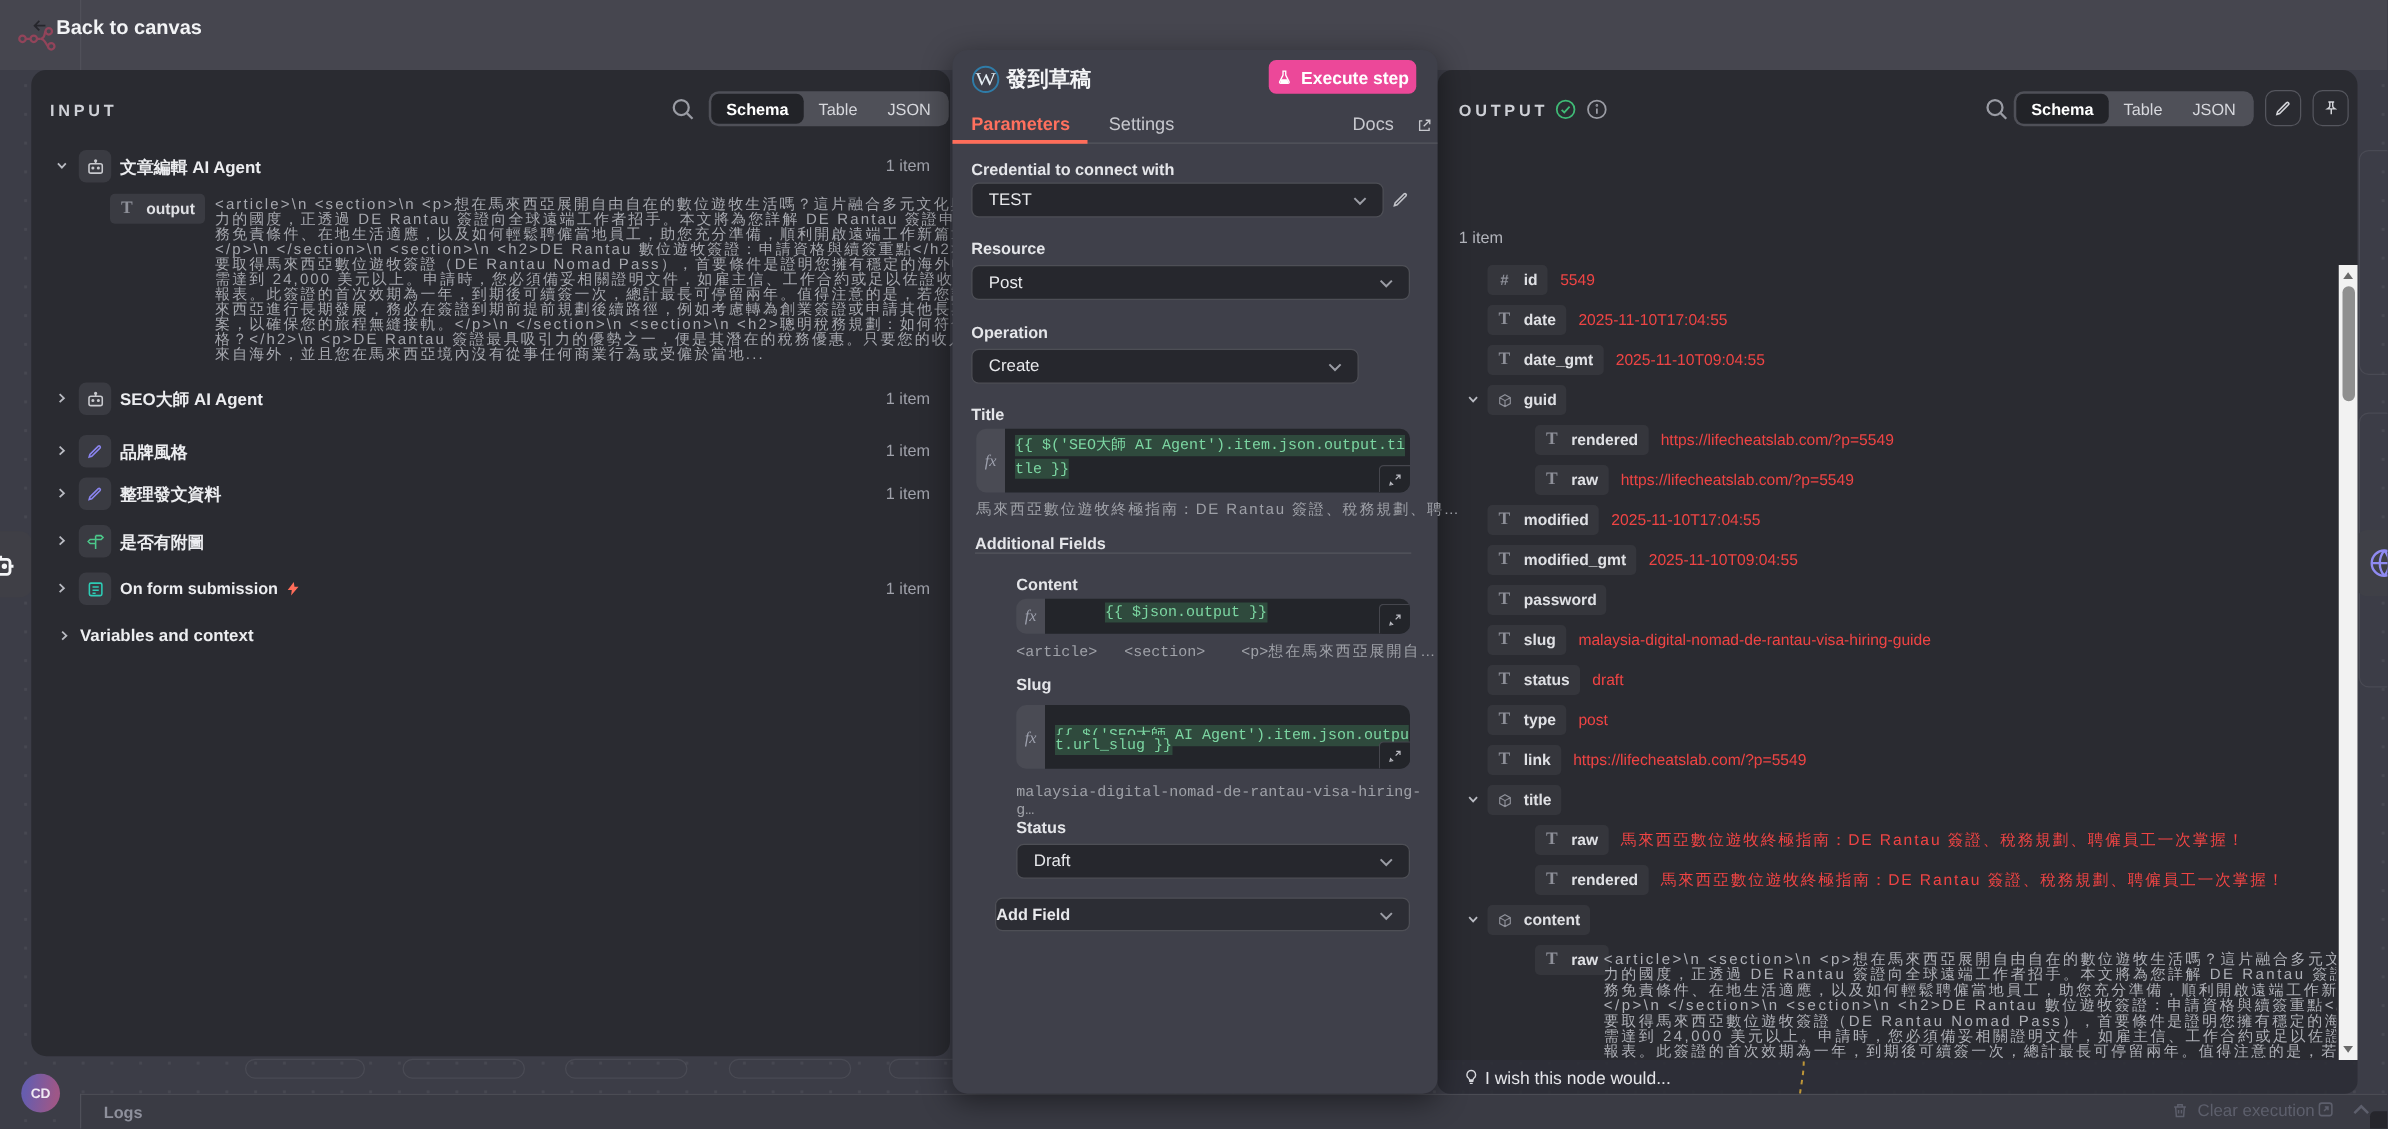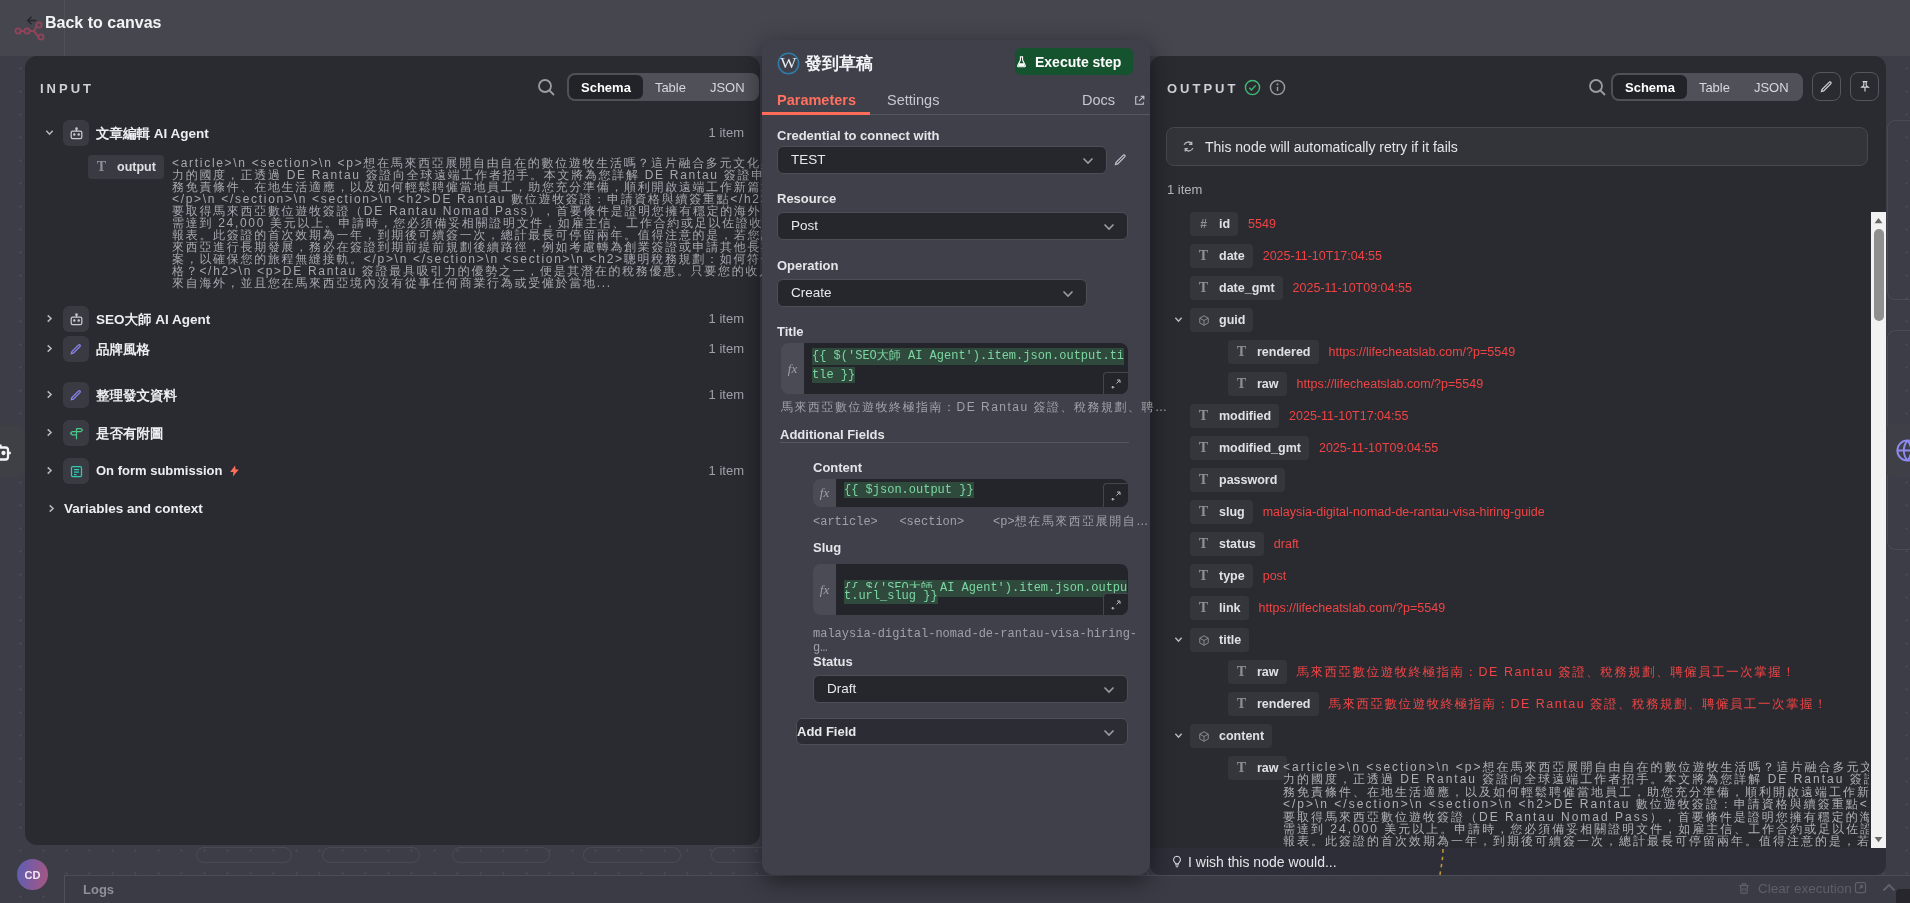--- a/index.html
+++ b/index.html
@@ -177,21 +177,21 @@
             <rect x="3.5" y="8" width="17" height="12" rx="2.5"></rect>
             <path d="M12 8 V5.5"></path>
             <circle cx="12" cy="4.2" r="1.1"></circle>
             <circle cx="8.5" cy="13.5" r="1" fill="#c9cacf"></circle>
             <circle cx="15.5" cy="13.5" r="1" fill="#c9cacf"></circle>
           </svg>
         </div>
       <div class="ttl">SEO大師 AI Agent</div>
       <div class="icount">1 item</div>
     </div>
-    <div class="trow" style="top:280px;padding-left:12px;">
+    <div class="trow" style="top:292px;padding-left:12px;">
       <svg class="chev" viewBox="0 0 10 10" fill="none" stroke="#b9bbc2" stroke-width="1.6">
           <path d="M3 1.5 L6.8 5 L3 8.5"></path>
         </svg>
       <div class="nbadge">
           <svg width="14" height="14" viewBox="0 0 24 24" fill="none" stroke="#8b85f0" stroke-width="2.2">
             <path d="M4 20 l3.5 -1 L19 7.5 a1.8 1.8 0 0 0 -2.5 -2.5 L5 16.5 Z"></path>
           </svg>
         </div>
       <div class="ttl">品牌風格</div>
       <div class="icount">1 item</div>
@@ -265,26 +265,20 @@
     <div class="iconbtn" style="left:662px;top:16px;">
         <svg width="15" height="15" viewBox="0 0 24 24" fill="none" stroke="#d4d5da" stroke-width="2">
           <path d="M4 20 l3.5 -1 L19 7.5 a1.8 1.8 0 0 0 -2.5 -2.5 L5 16.5 Z"></path>
         </svg>
       </div>
     <div class="iconbtn" style="left:700px;top:16px;">
         <svg width="14" height="15" viewBox="0 0 24 24" fill="none" stroke="#d4d5da" stroke-width="2">
           <path d="M8 3.5 h8 M10 3.5 v6 c0 1.5 -1.8 2.5 -3.2 3.5 h10.4 C15.8 12 14 11 14 9.5 v-6 M12 13 v7.5"></path>
         </svg>
       </div>
-    <div class="abs" style="left:16px;top:71px;width:702px;height:39px;background:#33343a;border:1px solid #47484e;border-radius:8px;display:flex;align-items:center;">
-      <svg style="margin-left:15px;" width="13" height="13" viewBox="0 0 24 24" fill="none" stroke="#b9bbc2" stroke-width="2.4">
-          <path d="M4 9 a8 8 0 0 1 14 -2 M18 3 v5 h-5 M20 15 a8 8 0 0 1 -14 2 M6 21 v-5 h5"></path>
-        </svg>
-      <span style="margin-left:10px;font-size:14px;color:#e4e5e9;">This node will automatically retry if it fails</span>
-    </div>
     <div class="abs" style="left:17px;top:126px;font-size:13px;color:#b3b5bc;">1 item</div>
     <div class="srow" style="left:40px;top:156px;">
         <span class="kbadge">
           <span class="kico">#</span>
           <span class="kname">id</span>
         </span>
         <span class="sval">5549</span>
       </div>
     <div class="srow" style="left:40px;top:188px;">
         <span class="kbadge">
@@ -447,21 +441,21 @@
       </svg>
     <div class="abs" style="left:2.5px;top:17px;width:10px;height:92px;background:#8f8f8f;border-radius:5px;"></div>
   </div>
   <div id="centerpanel" class="abs">
 
     <svg class="abs" style="left:15px;top:12px;" width="23" height="23" viewBox="0 0 24 24">
         <circle cx="12" cy="12" r="10.6" fill="none" stroke="#2f7ca8" stroke-width="1.6"></circle>
         <text x="12" y="17" text-anchor="middle" font-family="Liberation Serif,serif" font-size="15" fill="#e6eef4" textLength="17" lengthAdjust="spacingAndGlyphs">W</text>
       </svg>
     <div class="abs" style="left:43px;top:12px;font-size:17px;font-weight:bold;color:#f3f4f6;">發到草稿</div>
-    <div class="abs" style="left:253px;top:8px;width:118px;height:27px;background:#14532d;border-radius:6px;display:flex;align-items:center;justify-content:flex-start;">
+    <div class="abs" style="left:253px;top:8px;width:118px;height:27px;background:#ec4899;border-radius:6px;display:flex;align-items:center;justify-content:center;">
       <svg width="13" height="14" viewBox="0 0 24 24" fill="none" stroke="#fff" stroke-width="2">
           <path d="M9 2.5 h6 M10 2.5 v6 L5 18.5 a1.6 1.6 0 0 0 1.5 2.2 h11 a1.6 1.6 0 0 0 1.5 -2.2 L14 8.5 v-6"></path>
           <path d="M7.6 14.5 h8.8 l1.6 4.5 a0.8 0.8 0 0 1 -0.8 1 H6.8 a0.8 0.8 0 0 1 -0.8 -1 Z" fill="#fff" stroke="none"></path>
         </svg>
       <span style="margin-left:7px;font-size:14px;font-weight:bold;color:#ffffff;">Execute step</span>
     </div>
 
     <div class="abs" style="left:15px;top:52px;font-size:14.5px;font-weight:bold;color:#ff705e;">Parameters</div>
     <div class="abs" style="left:125px;top:52px;font-size:14.5px;color:#c7c8ce;">Settings</div>
     <div class="abs" style="left:320px;top:52px;font-size:14.5px;color:#c7c8ce;">Docs</div>
@@ -502,21 +496,21 @@
             <path d="M20 4 L13 11 M14 4 h6 v6 M4 20 l4 -1 -3 -3 Z"></path>
           </svg>
         </div>
     </div>
     <div class="abs" style="left:19px;top:359px;font-size:12px;color:#9fa1a8;letter-spacing:1.5px;white-space:nowrap;">馬來西亞數位遊牧終極指南：DE Rantau 簽證、稅務規劃、聘…</div>
     <div class="abs lbl" style="left:18px;top:387px;">Additional Fields</div>
     <div class="abs" style="left:18px;top:402px;width:349px;height:1px;background:#55565e;"></div>
     <div class="abs lbl" style="left:51px;top:420px;">Content</div>
     <div class="abs fxgut" style="left:51px;top:439px;height:28px;">fx</div>
     <div class="abs exprfield" style="left:74px;top:439px;width:292px;height:28px;">
-      <div class="exline" style="top:4px;"><span class="ehl">{{ $json.output }}</span></div>
+      <div class="exline" style="top:4px;margin-left:40px;"><span class="ehl">{{ $json.output }}</span></div>
       <div class="expbox" style="height:24px;">
           <svg width="12" height="12" viewBox="0 0 24 24" fill="none" stroke="#b9bac1" stroke-width="2">
             <path d="M20 4 L13 11 M14 4 h6 v6 M4 20 l4 -1 -3 -3 Z"></path>
           </svg>
         </div>
     </div>
     <div class="abs mono" style="left:51px;top:473px;font-size:12px;color:#9fa1a8;white-space:nowrap;">&lt;article&gt;&nbsp;&nbsp;&nbsp;&lt;section&gt;&nbsp;&nbsp;&nbsp;&nbsp;&lt;p&gt;<span style="font-family:'Liberation Sans',sans-serif;letter-spacing:1.5px;">想在馬來西亞展開自…</span></div>
     <div class="abs lbl" style="left:51px;top:500px;">Slug</div>
     <div class="abs fxgut" style="left:51px;top:524px;height:51px;">fx</div>
     <div class="abs exprfield" style="left:74px;top:524px;width:292px;height:51px;">

